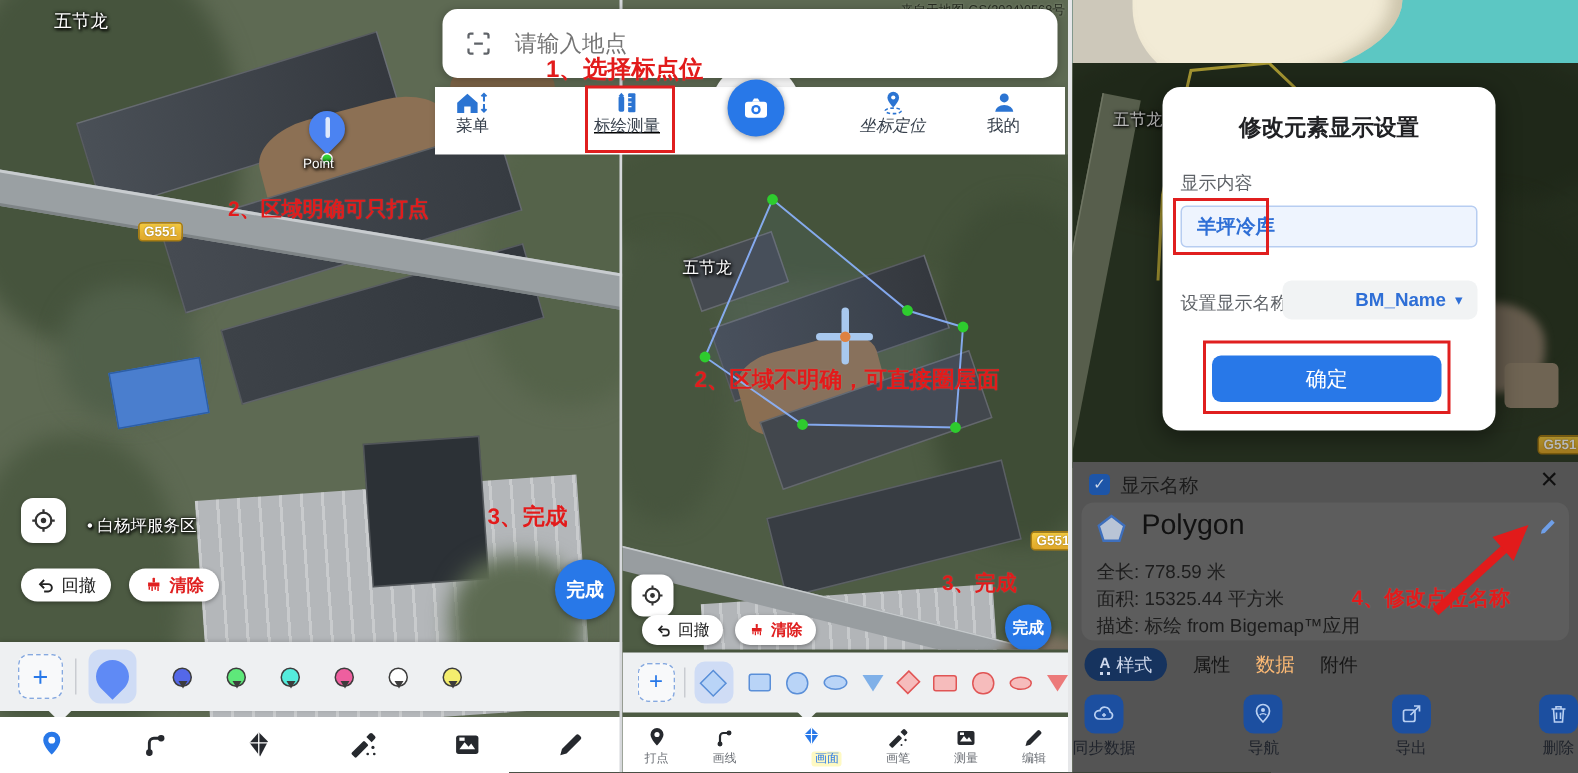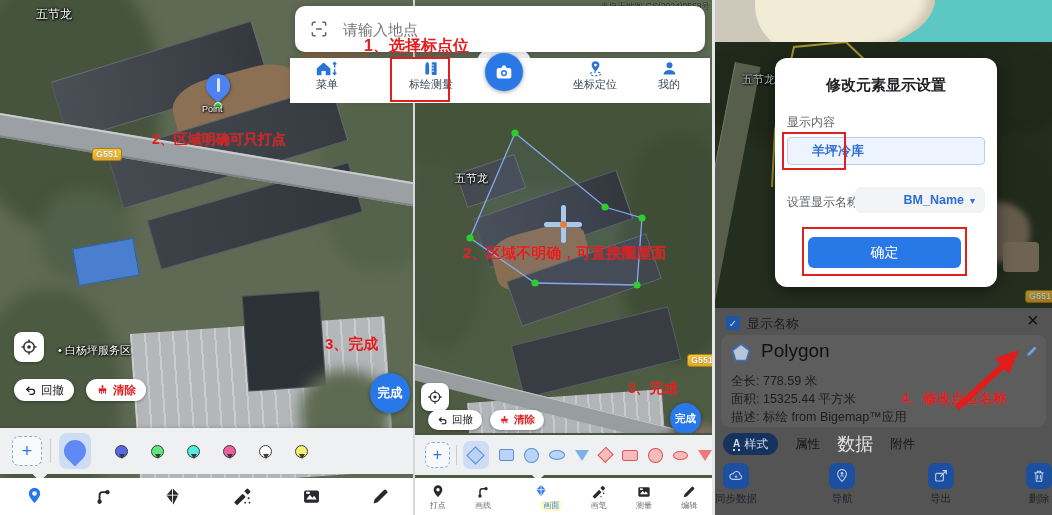--- a/index.html
+++ b/index.html
@@ -305,45 +305,45 @@
       <span style="margin-left:14px;">
         <svg width="20" height="20" viewBox="0 0 24 24">
             <path d="M4 8V5.5A1.5 1.5 0 0 1 5.5 4H8M16 4h2.5A1.5 1.5 0 0 1 20 5.5V8M20 16v2.5a1.5 1.5 0 0 1-1.5 1.5H16M8 20H5.5A1.5 1.5 0 0 1 4 18.5V16" fill="none" stroke="#5f6368" stroke-width="1.8"></path>
             <path d="M8.5 12h7" stroke="#5f6368" stroke-width="1.8"></path>
           </svg>
       </span>
       <input style="border: none; outline: none; margin-left: 12px; font-size: 15px; color: rgb(51, 51, 51); width: 320px; background: transparent;" placeholder="请输入地点">
     </div>
     <div class="abs rednote" style="left:74px;top:36px;font-size:16px;">1、选择标点位</div>
 
-    <div class="abs navitem" style="left:24px;top:60px;">
+    <div class="abs navitem" style="left:12px;top:60px;">
       <svg width="26" height="17" viewBox="0 0 30 20">
           <path d="M3 10 11 3l8 7v8h-5.5v-5h-5v5H3Z" fill="#2b74d2"></path>
           <path d="M24 3v6M22 5l2-2 2 2M24 17v-6M22 15l2 2 2-2" stroke="#2b74d2" stroke-width="1.6" fill="none"></path>
         </svg>
       <span class="navlabel">菜单</span>
     </div>
-    <div class="abs navitem" style="left:119px;top:60px;">
+    <div class="abs navitem" style="left:106px;top:60px;text-decoration:underline;">
       <svg width="18" height="17" viewBox="0 0 24 22">
           <path d="M7 2 9.5 5h-5Z" fill="#2b74d2"></path>
           <rect x="4.5" y="5" width="5" height="14" rx="1.5" fill="#2b74d2"></rect>
           <rect x="13" y="2.5" width="6.5" height="17" rx="1" fill="#2b74d2"></rect>
           <path d="M13 6.5h3M13 10.5h3M13 14.5h3" stroke="#fff" stroke-width="1.2"></path>
         </svg>
       <span class="navlabel">标绘测量</span>
     </div>
     <div class="abs donebtn" style="left:195px;top:53px;width:38px;height:38px;">
       <svg width="22" height="22" viewBox="0 0 24 24">
           <path d="M9.2 7.5 10.6 5h2.8l1.4 2.5" fill="#fff"></path>
           <rect x="4" y="7.5" width="16" height="11.5" rx="2.2" fill="#fff"></rect>
           <circle cx="12" cy="13.2" r="3.4" fill="#2878e8"></circle>
           <circle cx="12" cy="13.2" r="1.7" fill="#fff"></circle>
         </svg>
     </div>
-    <div class="abs navitem" style="left:283px;top:60px;">
+    <div class="abs navitem" style="left:283px;top:60px;font-style:italic;">
       <svg width="19" height="17" viewBox="0 0 24 22">
           <path d="M12 1.5A5 5 0 0 1 17 6.5c0 3.8-5 8.5-5 8.5S7 10.3 7 6.5A5 5 0 0 1 12 1.5Z" fill="#2b74d2"></path>
           <circle cx="12" cy="6.5" r="1.8" fill="#fff"></circle>
           <ellipse cx="12" cy="18" rx="7" ry="2.4" fill="none" stroke="#2b74d2" stroke-width="1.4" stroke-dasharray="3 2.2"></ellipse>
         </svg>
       <span class="navlabel">坐标定位</span>
     </div>
     <div class="abs navitem" style="left:368px;top:60px;">
       <svg width="17" height="17" viewBox="0 0 24 24">
           <circle cx="12" cy="7.5" r="4.2" fill="#2b74d2"></circle>
@@ -400,21 +400,21 @@
         <div class="abs sheet-row" style="left:10px;top:56px;"><span>面积:</span> <span>15325.44 平方米</span></div>
         <div class="abs sheet-row" style="left:10px;top:74px;"><span>描述:</span> <span>标绘 from Bigemap™应用</span></div>
       </div>
 
       <div class="abs" style="left:8px;top:124px;display:flex;align-items:center;gap:17px;">
         <div style="background:#16335e;color:#cfd9ec;border-radius:12px;height:22px;display:flex;align-items:center;gap:4px;padding:0 10px;font-size:12px;">
           <span style="font-size:10px;font-weight:bold;border-bottom:2px dotted #cfd9ec;line-height:1.1;">A</span>
           <span>样式</span>
         </div>
         <span style="font-size:12.5px;color:#161616;">属性</span>
-        <span style="font-size:18px;color:#e5e5e5;">数据</span>
+        <span style="font-size:13px;color:#fdba74;">数据</span>
         <span style="font-size:12.5px;color:#161616;">附件</span>
       </div>
 
       <div class="abs" style="left:0;top:155px;width:337px;display:flex;justify-content:space-between;">
         <div class="actioncol">
           <div class="actionbtn">
               <svg width="16" height="16" viewBox="0 0 24 24">
                 <path d="M7 17a4.2 4.2 0 1 1 .9-8.3A5.2 5.2 0 0 1 18 10a3.6 3.6 0 0 1-.6 7Z" fill="none" stroke="#b9d0f2" stroke-width="1.7"></path>
                 <path d="M10 13h4M12 11v4" stroke="#b9d0f2" stroke-width="1.4"></path>
               </svg>
@@ -447,21 +447,21 @@
               </svg>
             </div>
           <span class="actionlabel">删除</span>
         </div>
       </div>
     </div>
 
     <div class="abs" style="left:60px;top:58px;width:222px;height:229px;background:#fff;border-radius:12px;box-shadow:0 4px 16px rgba(0,0,0,.45);z-index:8;">
       <div class="abs" style="left:0;top:18px;width:222px;text-align:center;font-size:15px;font-weight:bold;color:#202124;">修改元素显示设置</div>
       <div class="abs" style="left:12px;top:56px;font-size:12px;color:#5f6368;">显示内容</div>
-      <input class="abs" style="left: 12px; top: 79px; width: 198px; height: 28px; background: rgb(238, 244, 254); border: 1px solid rgb(183, 205, 241); border-radius: 4px; font-size: 13px; font-weight: bold; color: rgb(47, 111, 214); padding: 0px 24px; outline: none;" value="羊坪冷库">
+      <input class="abs" style="left: 12px; top: 79px; width: 198px; height: 28px; background: rgb(238, 244, 254); border: 1px solid rgb(183, 205, 241); border-radius: 4px; font-size: 13px; font-weight: bold; color: rgb(47, 111, 214); padding: 0px 10px; outline: none;" value="羊坪冷库">
       <div class="redframe" style="left:7px;top:74px;width:64px;height:38px;"></div>
       <div class="abs" style="left:12px;top:136px;font-size:12px;color:#5f6368;">设置显示名称</div>
       <div class="abs" style="left:80px;top:129px;width:130px;height:26px;background:#f1f3f4;border-radius:6px;display:flex;align-items:center;justify-content:flex-end;gap:6px;padding:0 10px;">
         <span style="font-size:12.5px;font-weight:bold;color:#2f6fd6;">BM_Name</span>
         <span style="font-size:10px;color:#2f6fd6;">▾</span>
       </div>
       <div class="abs" style="left:33px;top:179px;width:153px;height:31px;background:#2878e8;border-radius:6px;color:#fff;font-size:14px;display:flex;align-items:center;justify-content:center;cursor:pointer;">
         <span>确定</span>
       </div>
       <div class="redframe" style="left:27px;top:169px;width:165px;height:49px;"></div>

